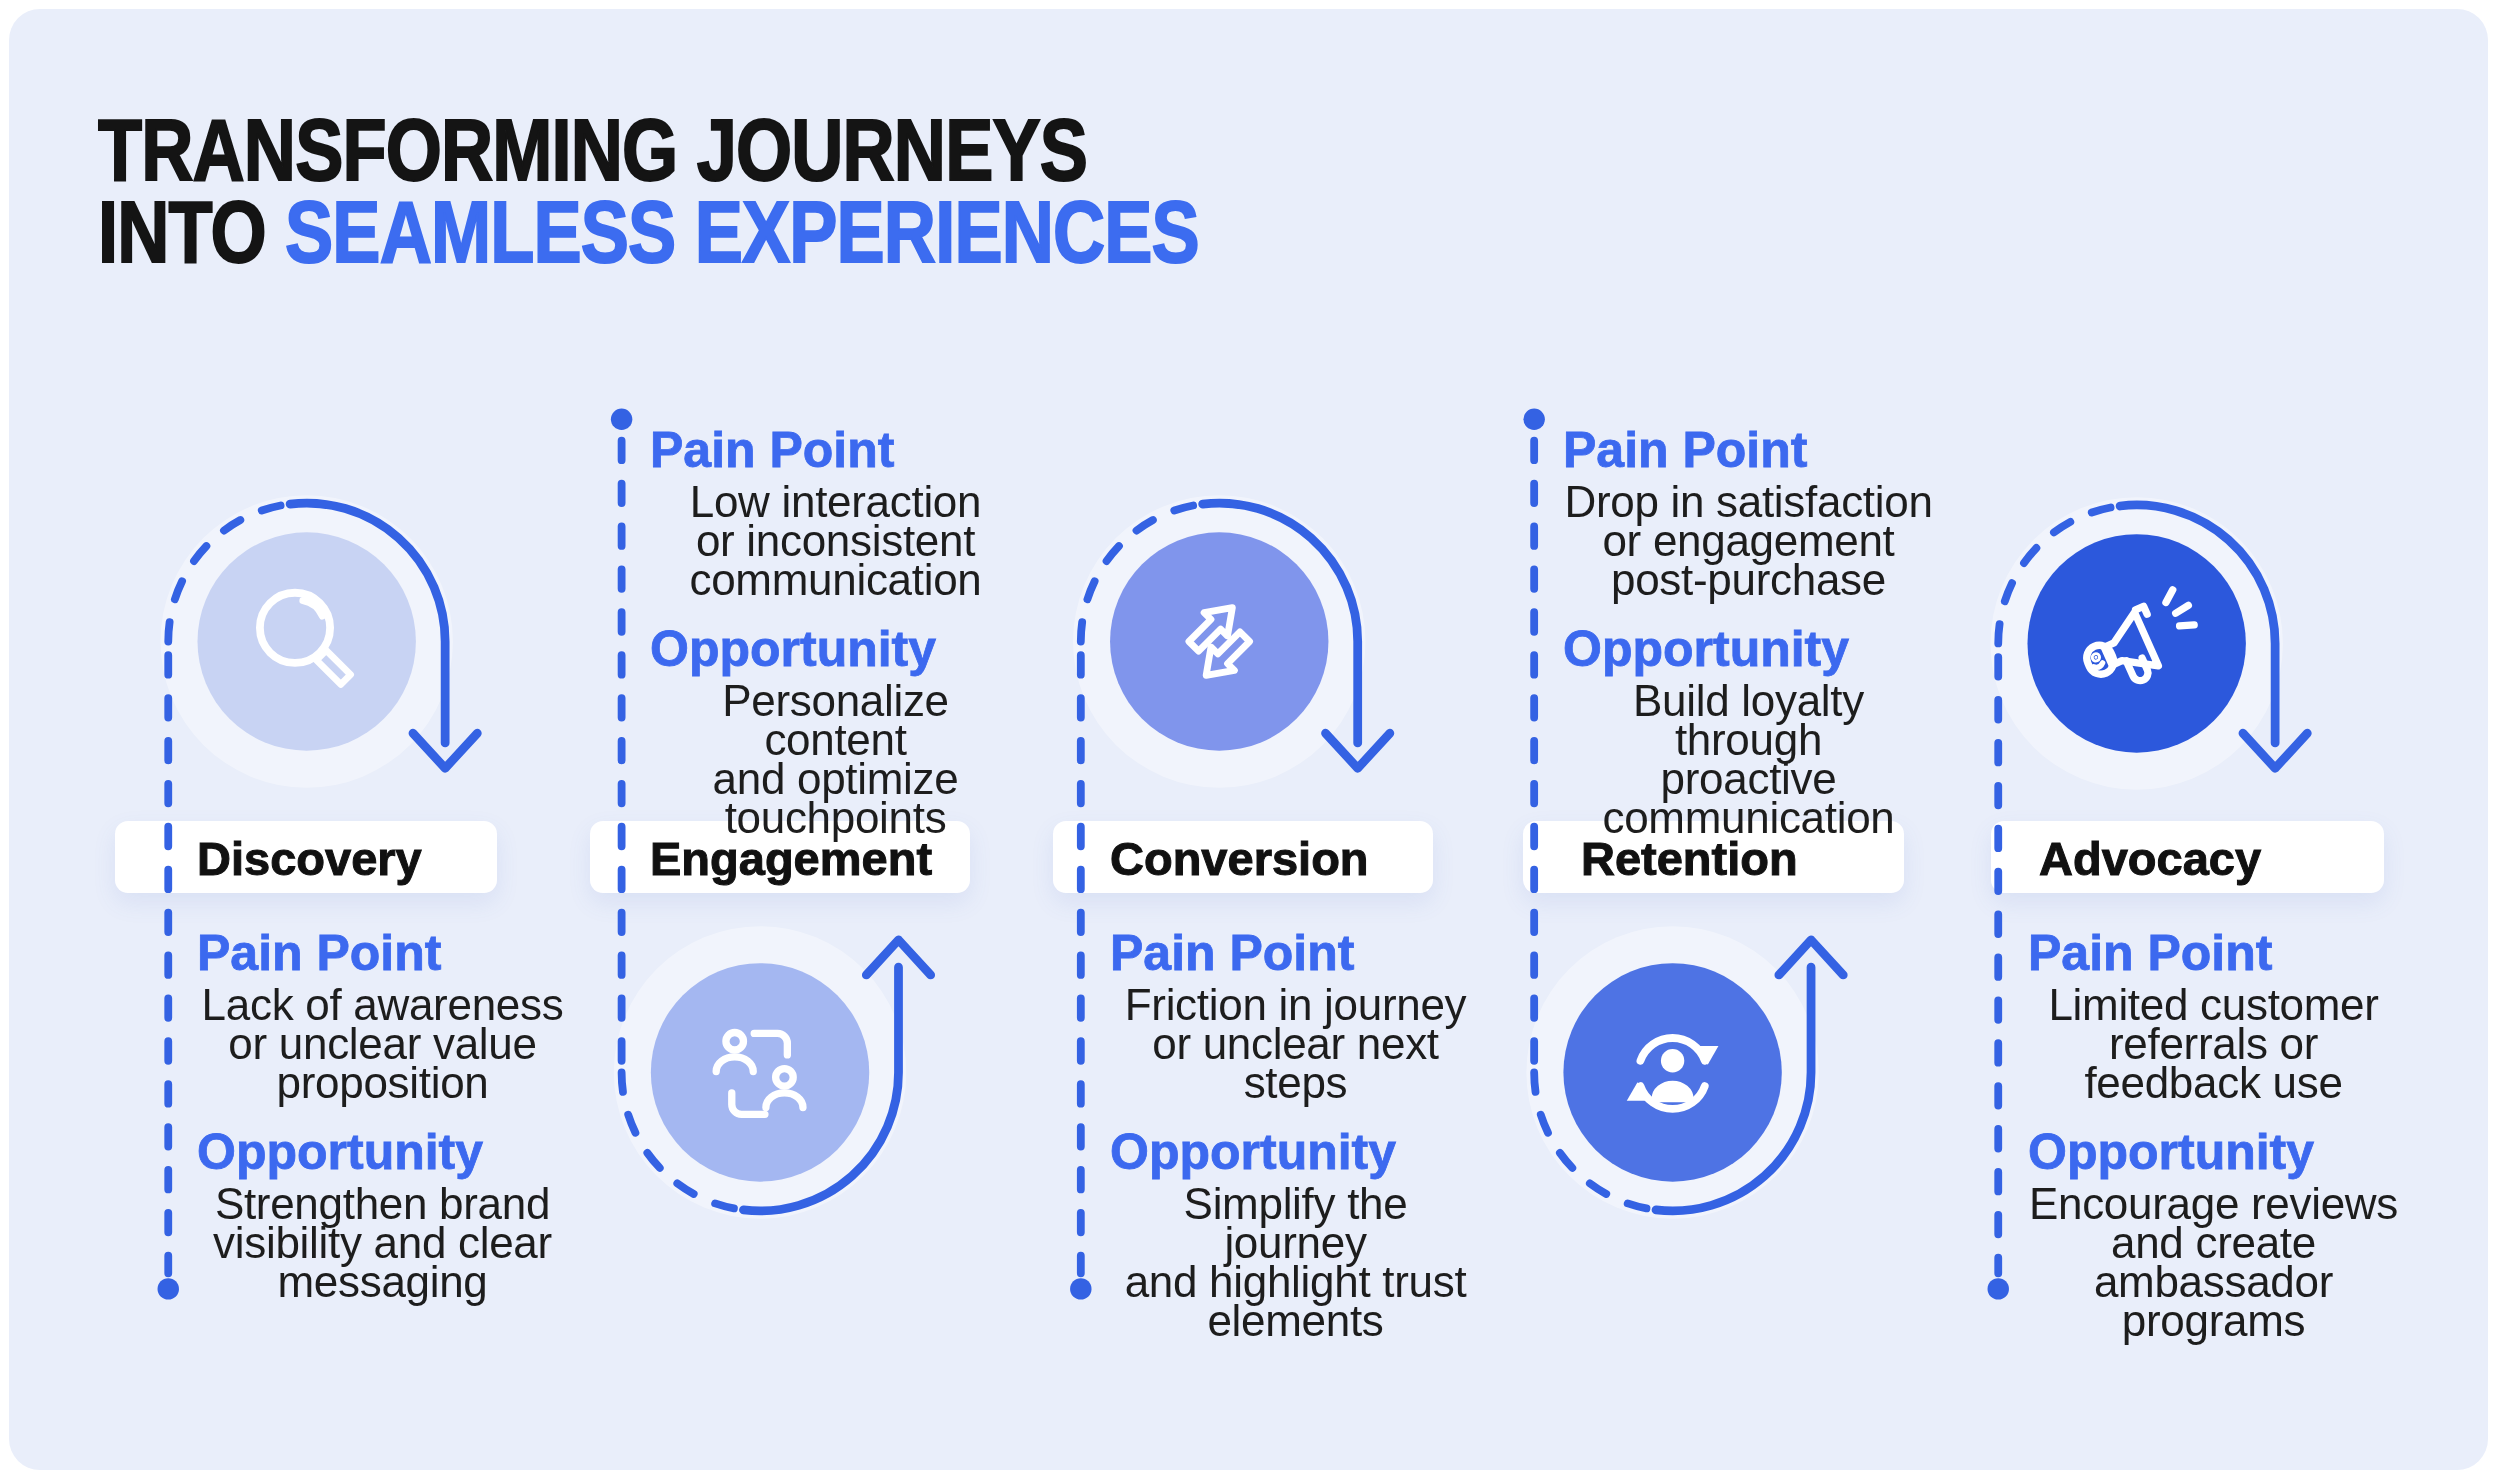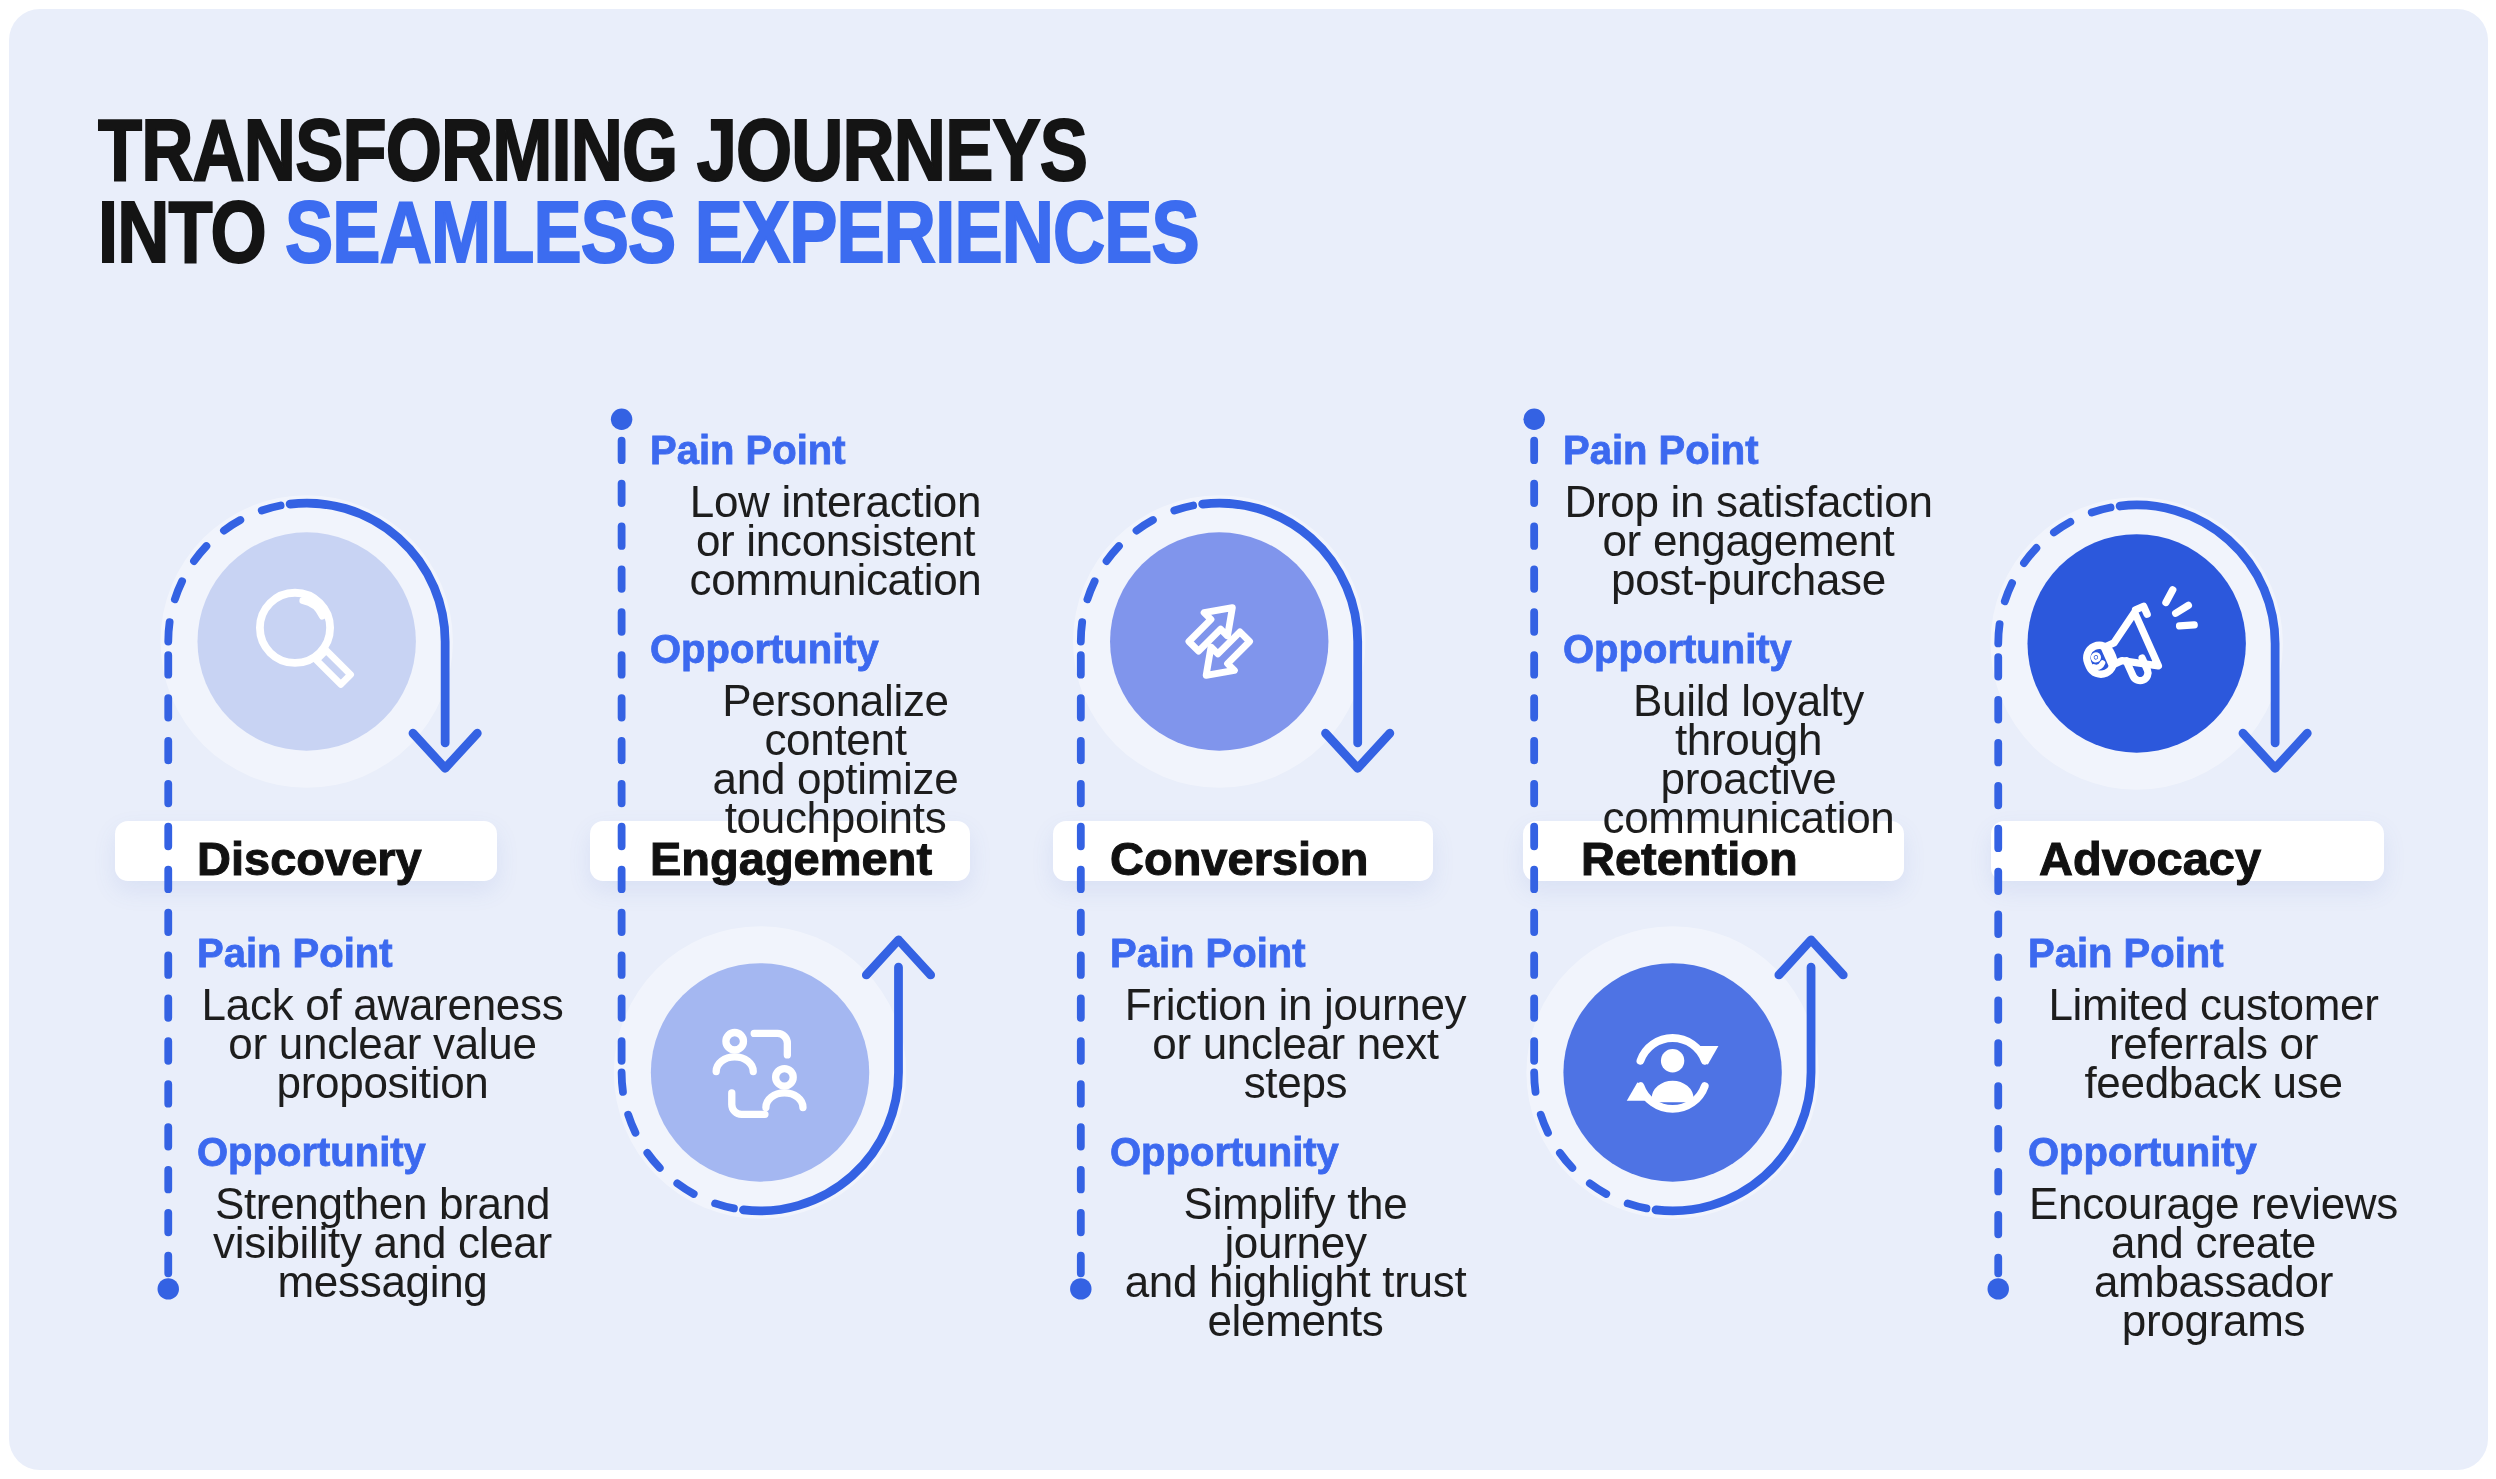--- a/index.html
+++ b/index.html
@@ -8,35 +8,35 @@
   .panel{position:absolute;left:8.8px;top:8.8px;right:8.8px;bottom:8.8px;background:#e9eefa;border-radius:31px;}
 
   
   .title{position:absolute;left:98px;top:109px;z-index:4;
          font-size:88px;line-height:82px;font-weight:900;letter-spacing:-1px;
          color:#141414;-webkit-text-stroke:2px #141414;
          transform:scaleX(.82);transform-origin:left top;white-space:nowrap;}
   .title .hl{color:#3c6cf0;-webkit-text-stroke:2px #3c6cf0;}
 
   
-  .stage-pill{position:absolute;top:821px;height:60px;background:#ffffff;border-radius:13px;z-index:2;
+  .stage-pill{position:absolute;top:821px;height:72px;background:#ffffff;border-radius:13px;z-index:2;
               box-shadow:0 9.8px 23.4px rgba(80,110,200,.10);}
   .stage-pill span{display:block;line-height:76px;font-size:47px;font-weight:700;color:#111111;
                    -webkit-text-stroke:1px #111111;white-space:nowrap;}
   .pill1{left:115px;width:382px;} .pill1 span{margin-left:82px;}
   .pill2{left:590px;width:380px;} .pill2 span{margin-left:60px;}
   .pill3{left:1053px;width:380px;} .pill3 span{margin-left:57px;}
   .pill4{left:1523px;width:381px;} .pill4 span{margin-left:58px;}
   .pill5{left:1991px;width:381px;padding-left:12px;} .pill5 span{margin-left:36px;}
 
   
   .tblock{position:absolute;width:371px;z-index:2;}
   .tb1{left:197px;top:932px;} .tb2{left:650px;top:429px;} .tb3{left:1110px;top:932px;}
   .tb4{left:1563px;top:429px;} .tb5{left:2028px;top:932px;}
-  .sec-head{font-size:40px;line-height:43px;font-weight:700;color:#3c69ef;
+  .sec-head{font-size:50px;line-height:43px;font-weight:700;color:#3c69ef;
             -webkit-text-stroke:0.8px #3c69ef;margin:0 0 9.8px 0;}
   .sec-body{font-size:44px;line-height:39px;color:#1d1d1d;letter-spacing:-0.3px;
             white-space:pre-line;margin:0 0 29px 0;text-align:center;}
 
   .art{position:absolute;left:0;top:0;z-index:3;pointer-events:none;}
 </style>
 </head>
 <body>
 
 <div class="canvas">

